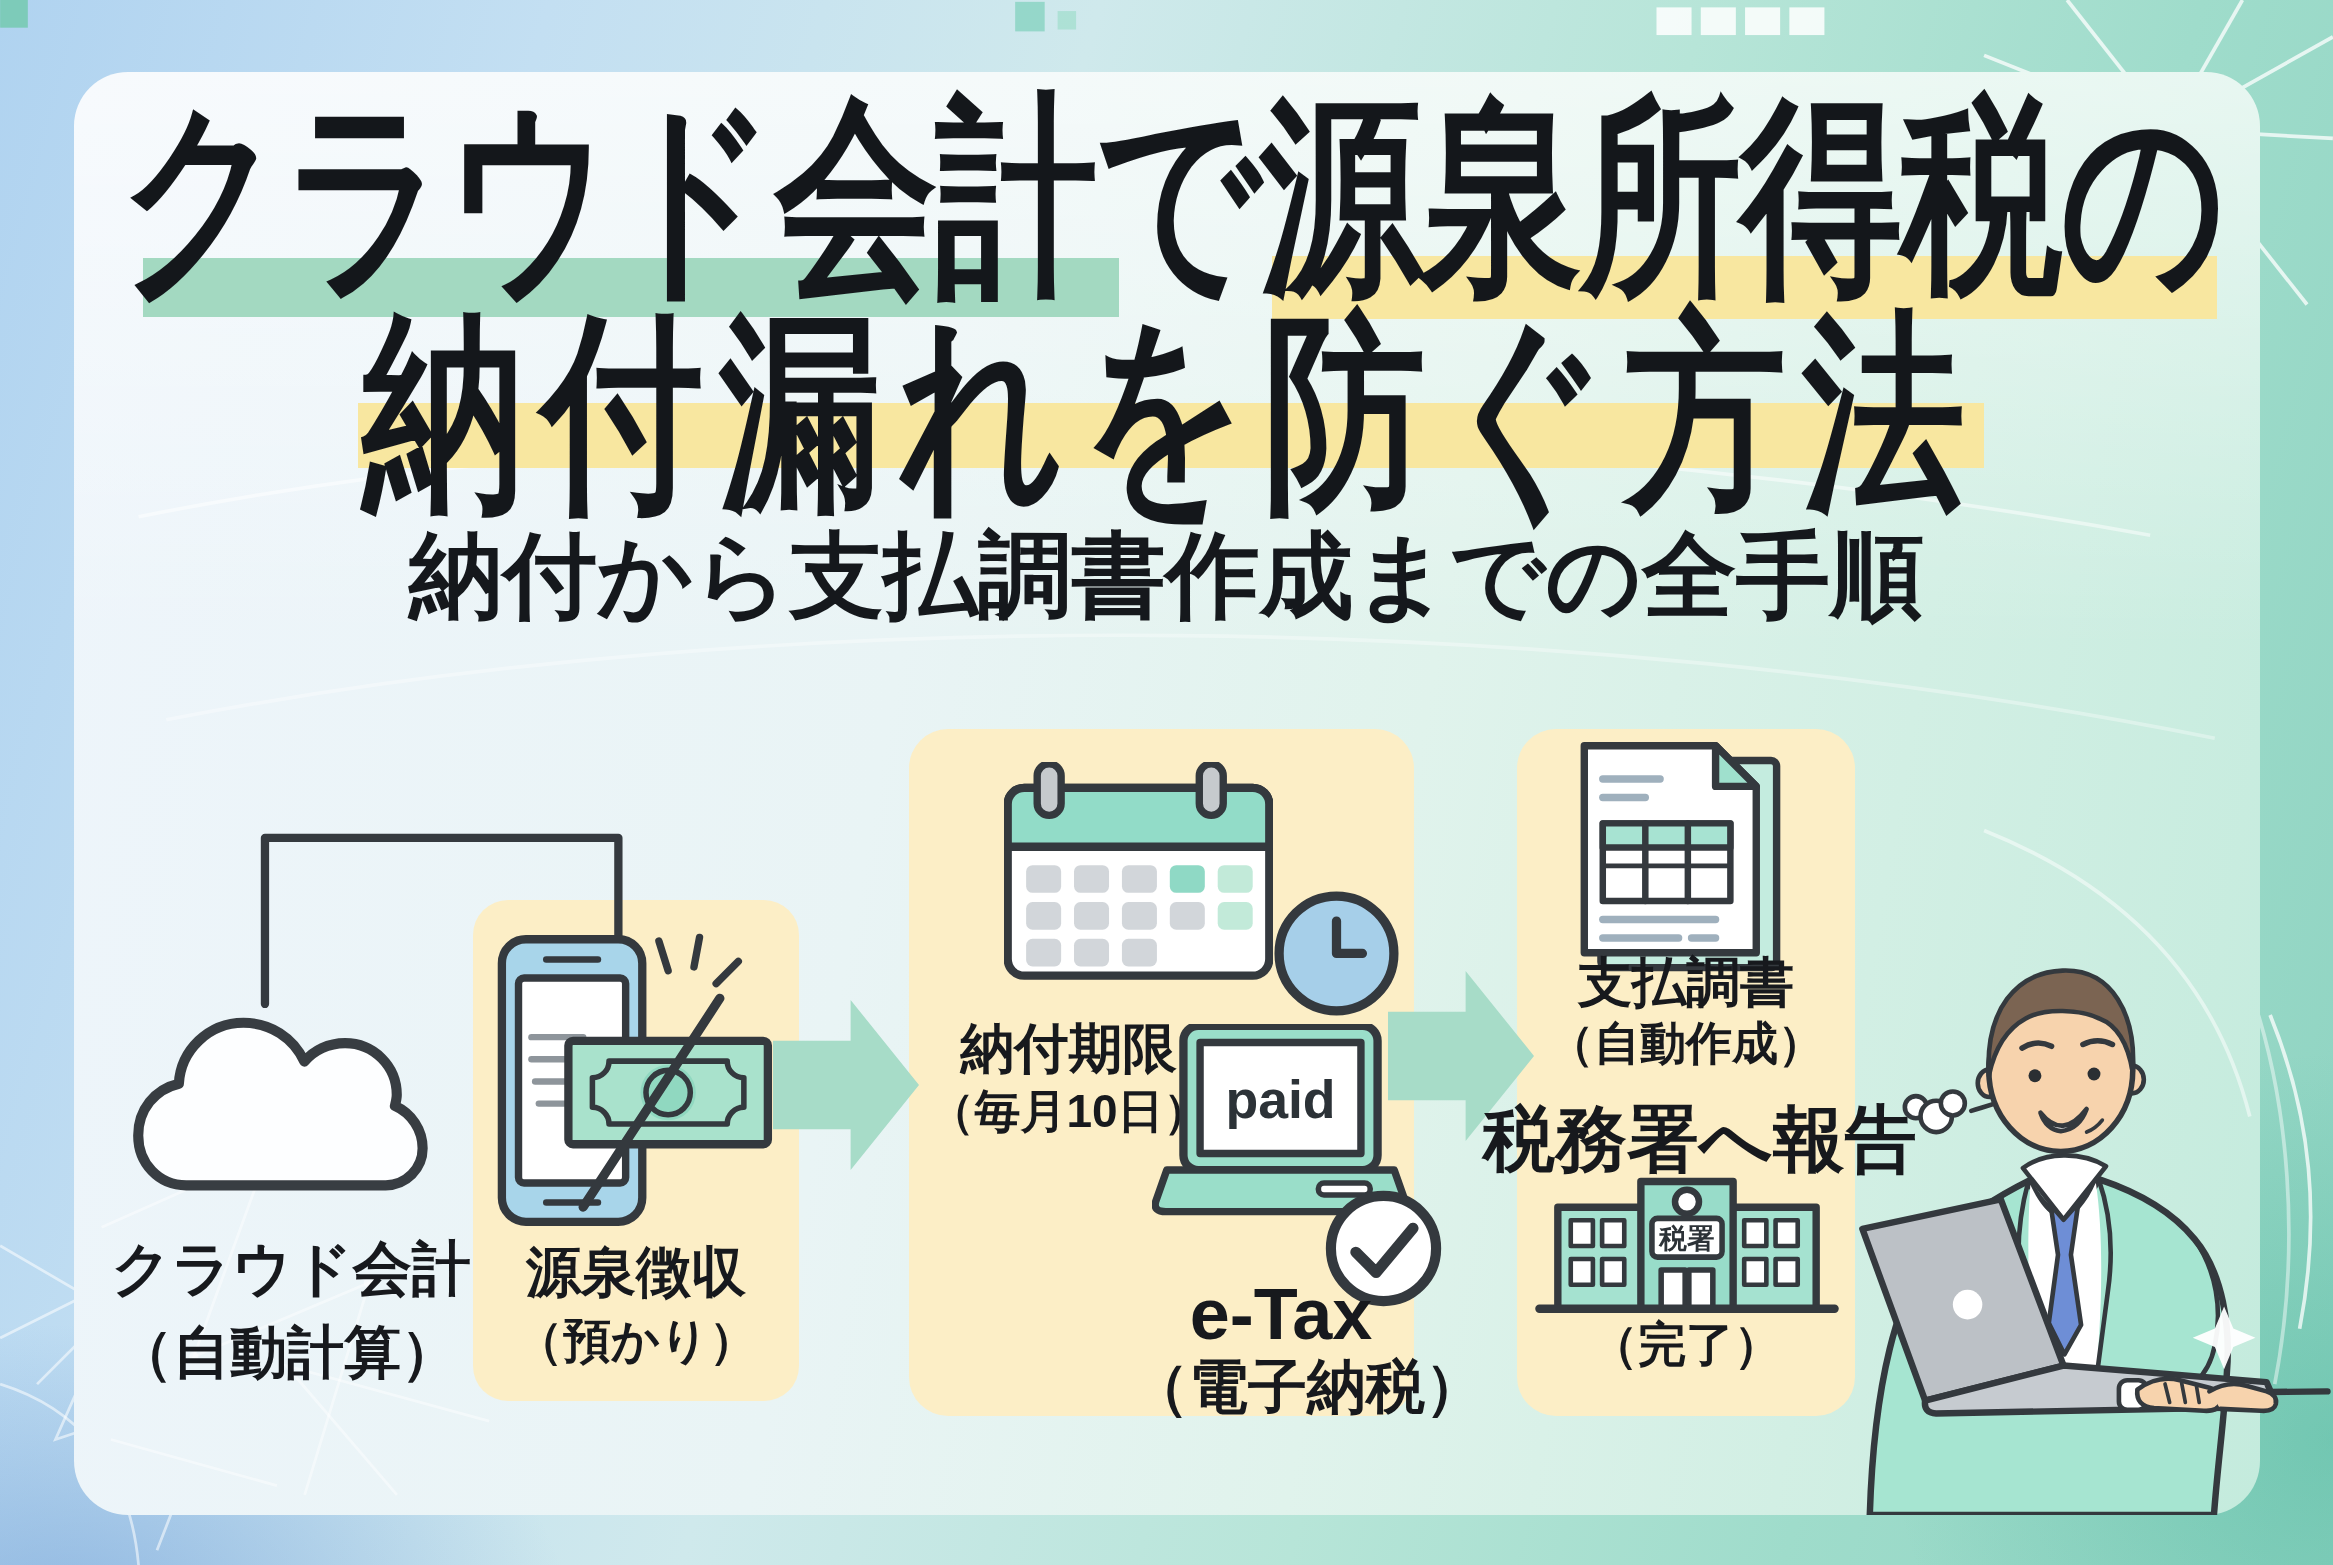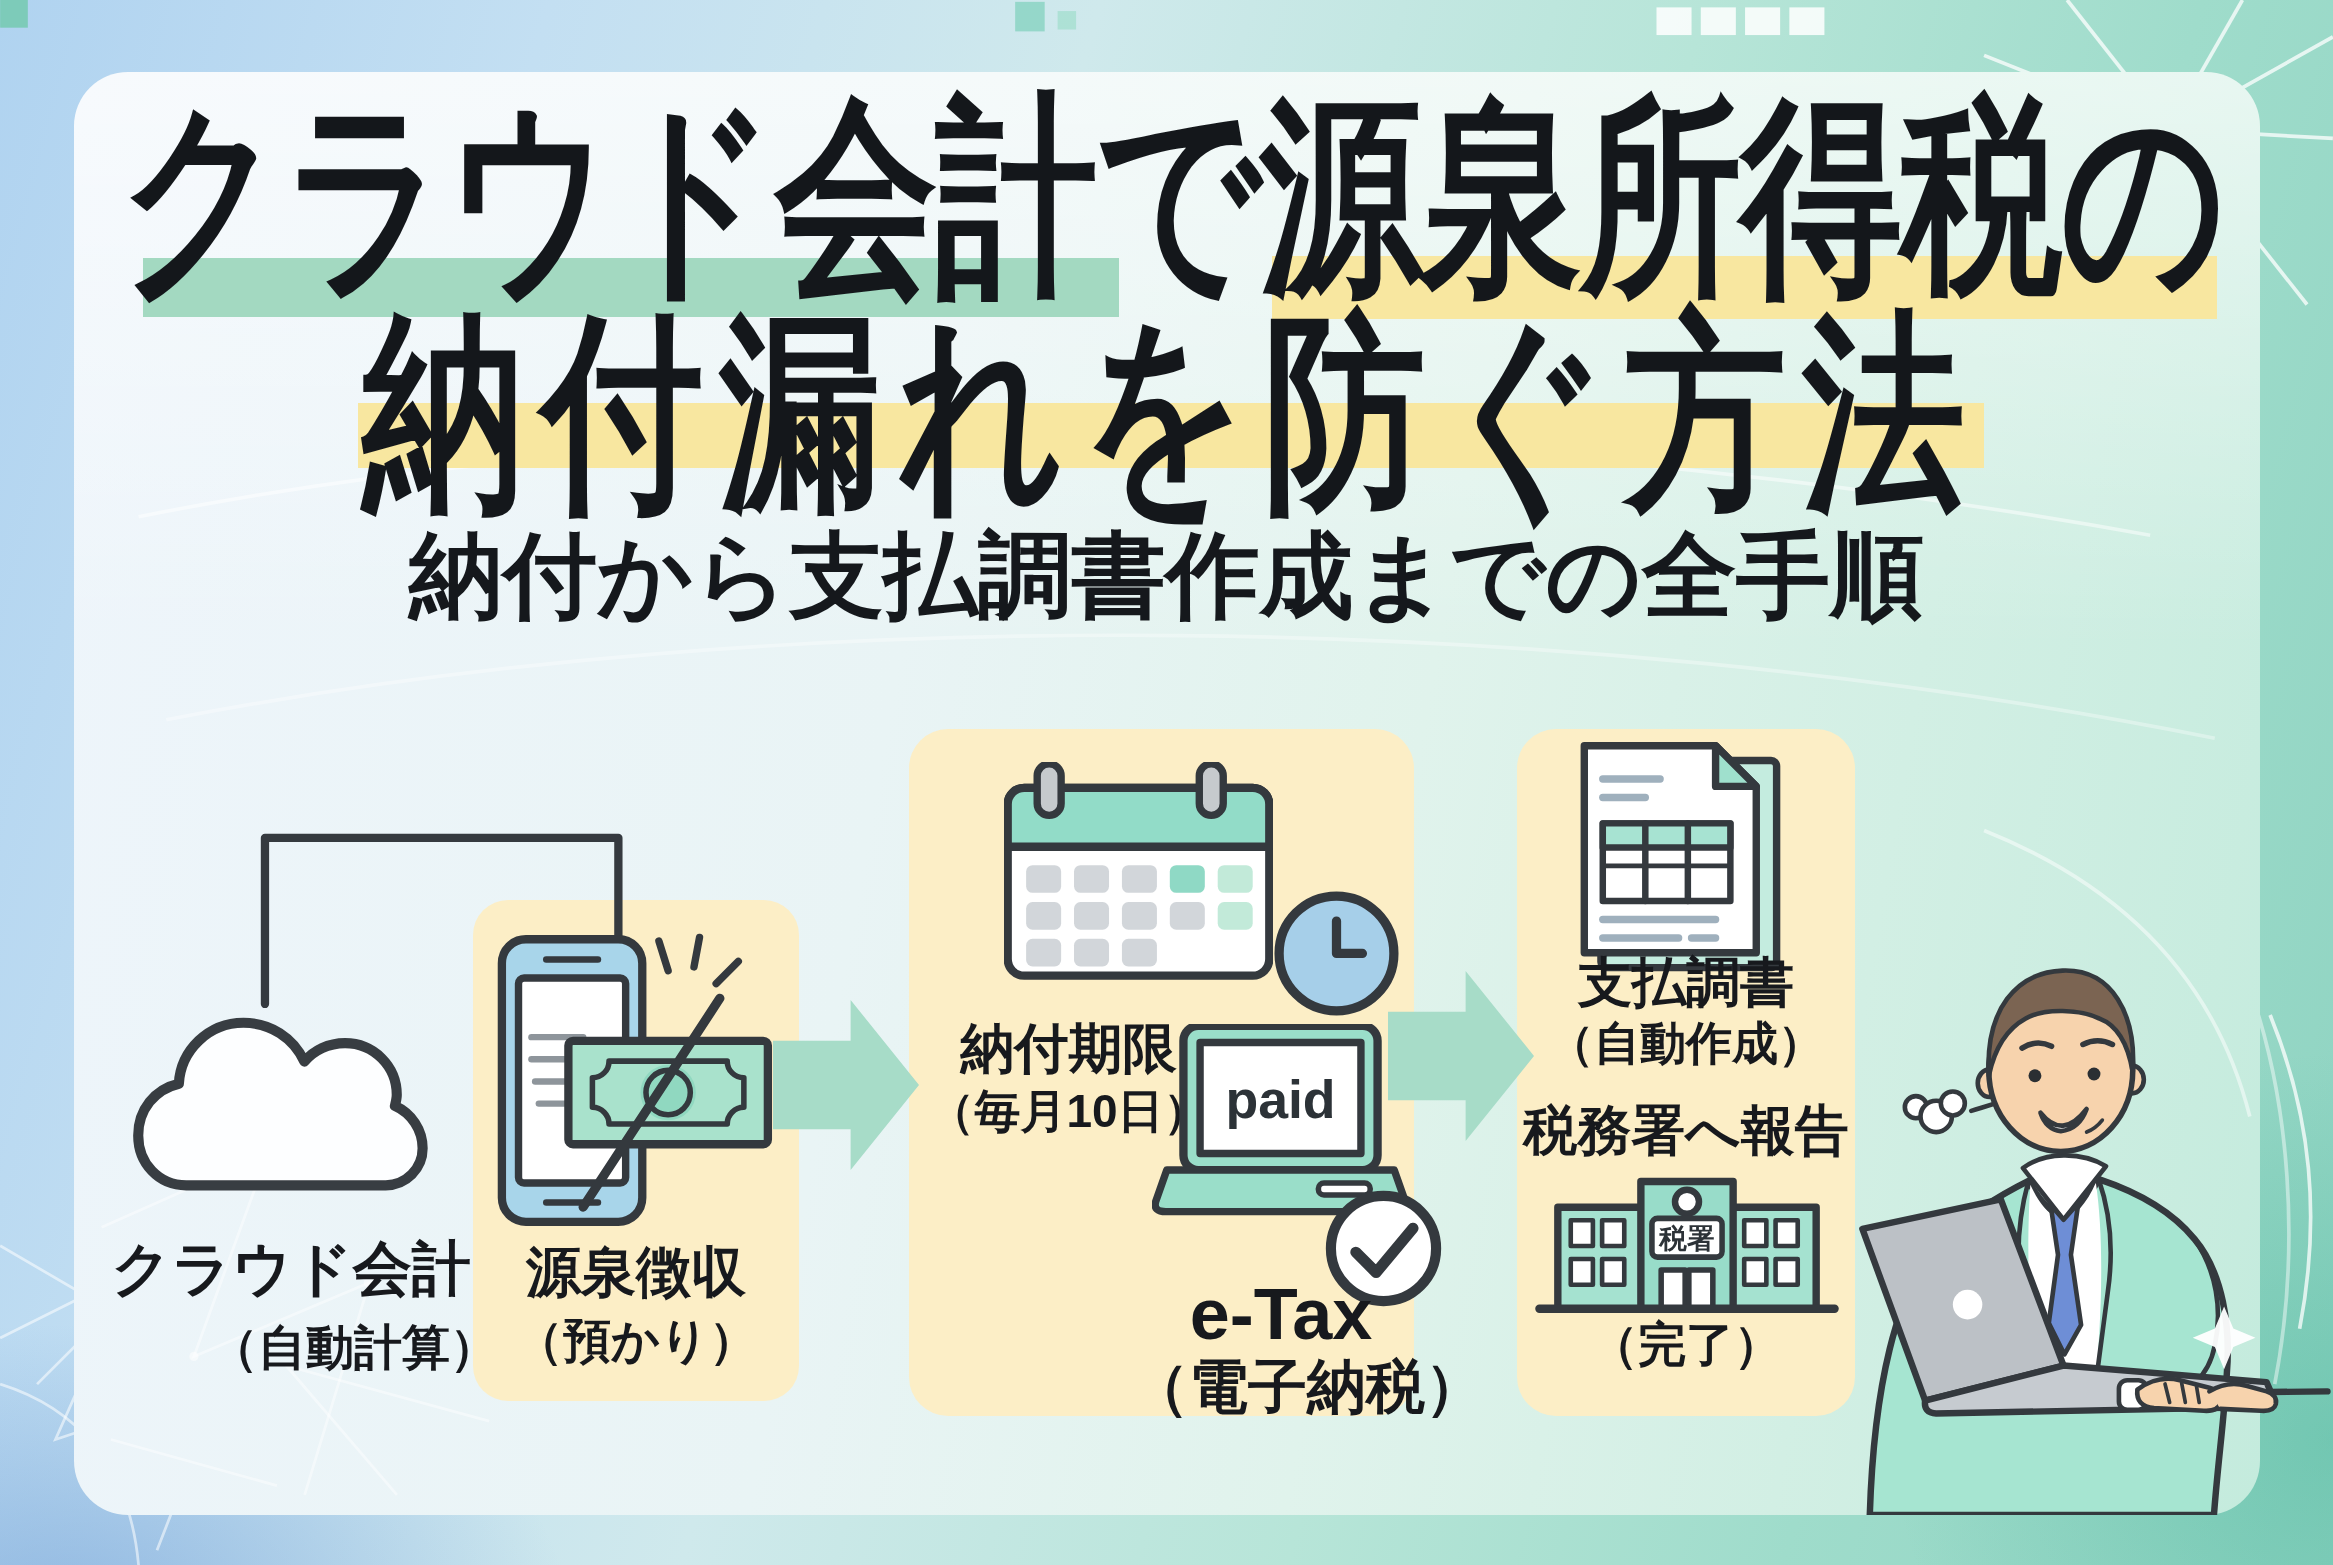--- a/index.html
+++ b/index.html
@@ -109,21 +109,21 @@
     <polygon points="0,44 84,44 84,0 158,92 84,184 84,140 0,140" fill="#a7dcc8"></polygon>
   </svg>
   <svg class="abs" style="left:1388px;top:971px;" width="146" height="170" viewBox="0 0 158 184">
     <polygon points="0,44 84,44 84,0 158,92 84,184 84,140 0,140" fill="#a7dcc8"></polygon>
   </svg>
 
   <svg class="abs" style="left:127px;top:984px;" width="305" height="229" viewBox="0 0 330 248">
     <path d="M64,218 C34,218 12,194 12,164 C12,136 30,114 56,108 C58,72 88,42 126,42 C155,42 180,58 192,84 C202,72 218,64 236,64 C267,64 292,89 292,120 C292,124 291,128 290,132 C308,140 320,158 320,178 C320,200 302,218 280,218 Z" fill="#fdfeff" stroke="#383d42" stroke-width="11" stroke-linejoin="round"></path>
   </svg>
   <div class="lbl" style="left:88px;top:1239px;width:406px;font-size:59px;">クラウド会計</div>
-  <div class="lbl" style="left:92px;top:1323px;width:406px;font-size:48px;text-align:right;">（自動計算）</div>
+  <div class="lbl" style="left:84px;top:1323px;width:406px;font-size:57px;">（自動計算）</div>
 
   <svg class="abs" style="left:487px;top:930px;" width="305" height="314" viewBox="0 0 330 340">
     <g stroke="#34393e" stroke-linecap="round" stroke-linejoin="round">
       <rect x="16" y="10" width="152" height="306" rx="26" fill="#a8d5ea" stroke-width="9"></rect>
       <rect x="34" y="52" width="116" height="222" rx="6" fill="#ffffff" stroke-width="8"></rect>
       <line x1="64" y1="32" x2="120" y2="32" stroke-width="7"></line>
       <line x1="64" y1="295" x2="120" y2="295" stroke-width="7"></line>
       <g stroke="#8e959b" stroke-width="7">
         <line x1="48" y1="116" x2="104" y2="116"></line>
           <line x1="48" y1="140" x2="96" y2="140"></line>
@@ -202,21 +202,21 @@
       </g>
       <rect x="30" y="88" width="138" height="84" fill="#ffffff" stroke-width="7"></rect>
       <rect x="30" y="88" width="138" height="26" fill="#a7e3d2" stroke-width="7"></rect>
       <line x1="76" y1="88" x2="76" y2="172" stroke-width="7"></line>
       <line x1="122" y1="88" x2="122" y2="172" stroke-width="7"></line>
       <line x1="30" y1="134" x2="168" y2="134" stroke-width="5"></line>
     </g>
   </svg>
   <div class="lbl" style="left:1517px;top:954px;width:338px;font-size:54px;">支払調書</div>
   <div class="lbl" style="left:1508px;top:1019px;width:356px;font-size:46px;">（自動作成）</div>
-  <div class="lbl" style="left:1483px;top:1102px;width:406px;font-size:54px;">税務署へ報告</div>
+  <div class="lbl" style="left:1483px;top:1102px;width:406px;font-size:72px;">税務署へ報告</div>
   <svg class="abs" style="left:1532px;top:1161px;" width="310" height="159" viewBox="0 0 336 172">
     <g stroke="#34393e" stroke-linejoin="round" stroke-linecap="round">
       <rect x="28" y="50" width="92" height="110" fill="#a5e2d0" stroke-width="8"></rect>
       <rect x="216" y="50" width="92" height="110" fill="#a5e2d0" stroke-width="8"></rect>
       <g fill="#ffffff" stroke-width="5">
         <rect x="42" y="64" width="24" height="28"></rect>
           <rect x="76" y="64" width="24" height="28"></rect>
         <rect x="42" y="106" width="24" height="28"></rect>
           <rect x="76" y="106" width="24" height="28"></rect>
         <rect x="230" y="64" width="24" height="28"></rect>

